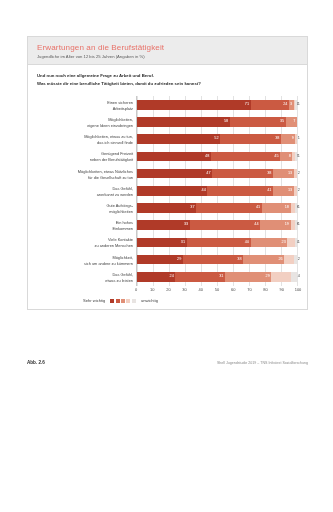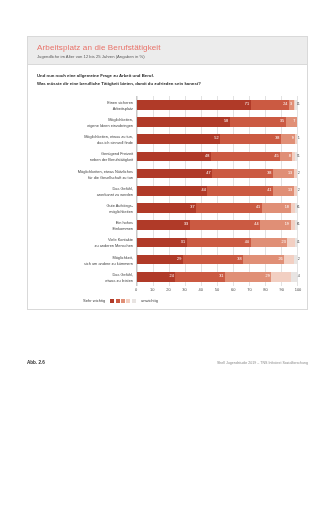--- a/index.html
+++ b/index.html
@@ -177,21 +177,21 @@
   }
 </style>
 </head>
 <body>
 
 <div id="page">
 
   <div class="figure-card">
 
     <div class="card-header">
-      <div class="card-title">Arbeitsplatz an die Berufstätigkeit</div>
+      <div class="card-title">Erwartungen an die Berufstätigkeit</div>
       <div class="card-subtitle">Jugendliche im Alter von 12 bis 25 Jahren (Angaben in %)</div>
     </div>
 
     <div class="card-body">
 
       <div class="question-block">
         <div class="question-line">Und nun noch eine allgemeine Frage zu Arbeit und Beruf.</div>
         <div class="question-line">Was müsste dir eine berufliche Tätigkeit bieten, damit du zufrieden sein kannst?</div>
       </div>
 

